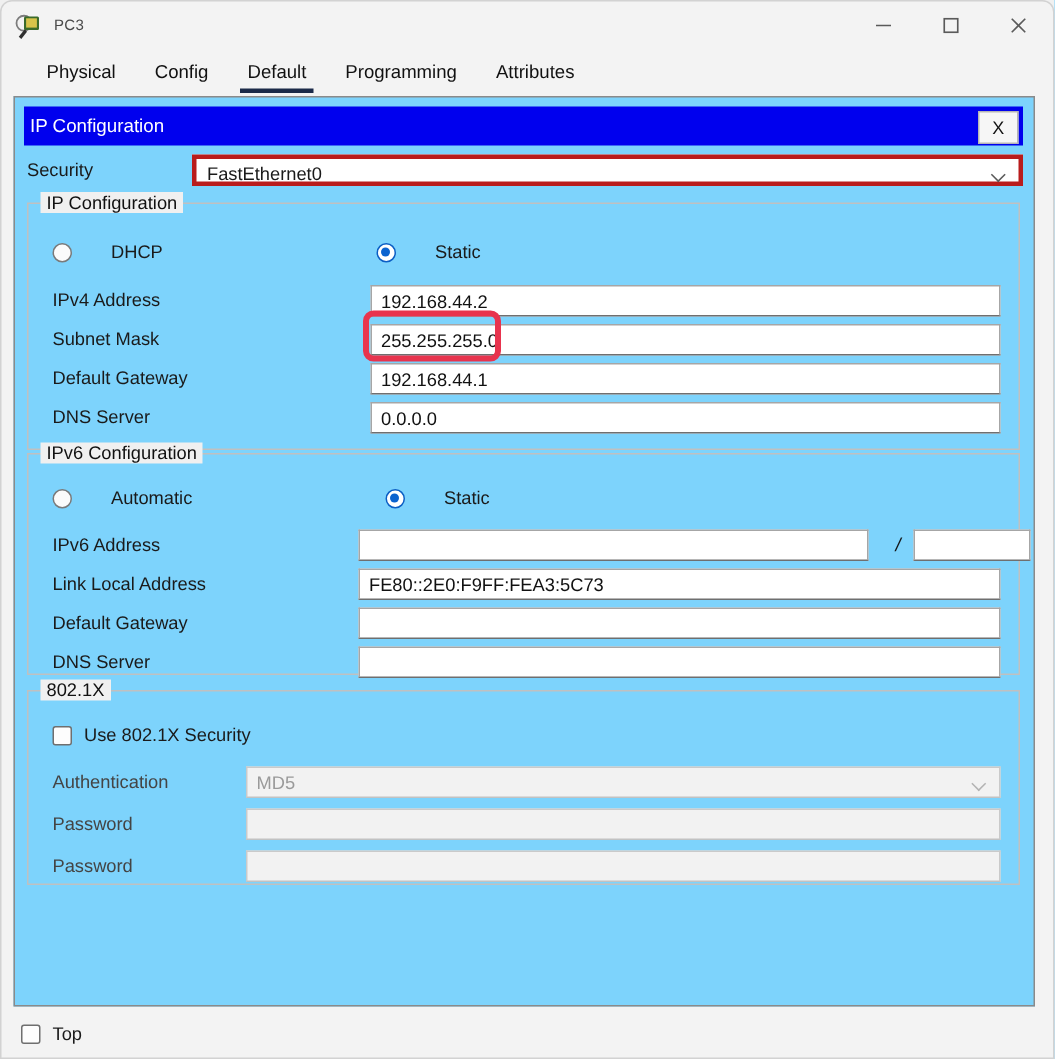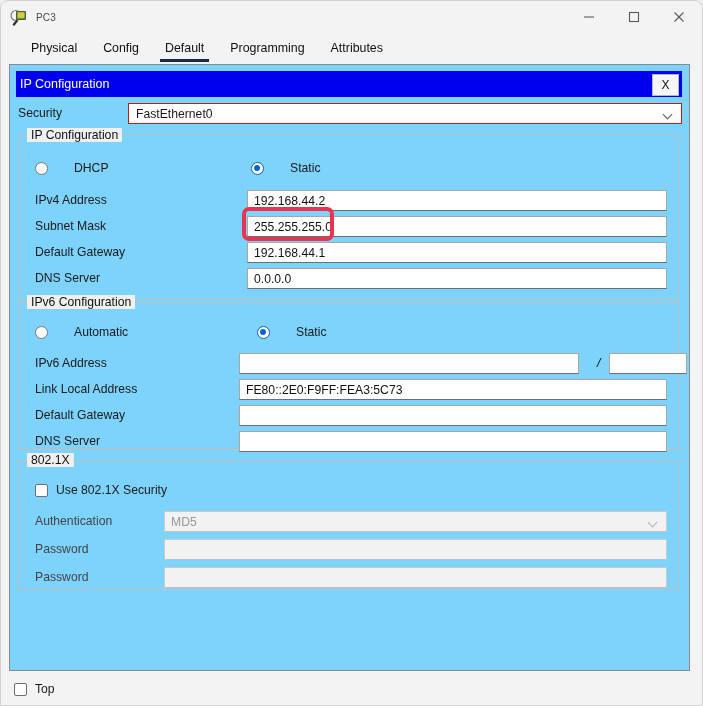--- a/index.html
+++ b/index.html
@@ -68,21 +68,21 @@
     display:flex;align-items:center;justify-content:center;
     font-size:12px;color:#111;
   }
   
   #iface-row{
     position:absolute;left:6px;top:38px;width:666px;height:22px;
   }
   #iface-label{position:absolute;left:2px;top:3px;font-size:12.2px;}
   #iface-select{
     position:absolute;left:112px;top:0;width:554px;height:21px;
-    background:#fff;border:1px solid #b91c1c;box-sizing:border-box;
+    background:#fff;border:3px solid #b91c1c;box-sizing:border-box;
   }
   #iface-value{position:absolute;left:7px;top:3px;font-size:12.2px;}
   .caret{
     position:absolute;right:8px;top:7px;width:9px;height:5px;
   }
   .caret:before{
     content:"";position:absolute;left:0;top:0;width:6px;height:6px;
     border-left:1.3px solid #5a5a5a;border-bottom:1.3px solid #5a5a5a;
     transform:rotate(-45deg);
   }

